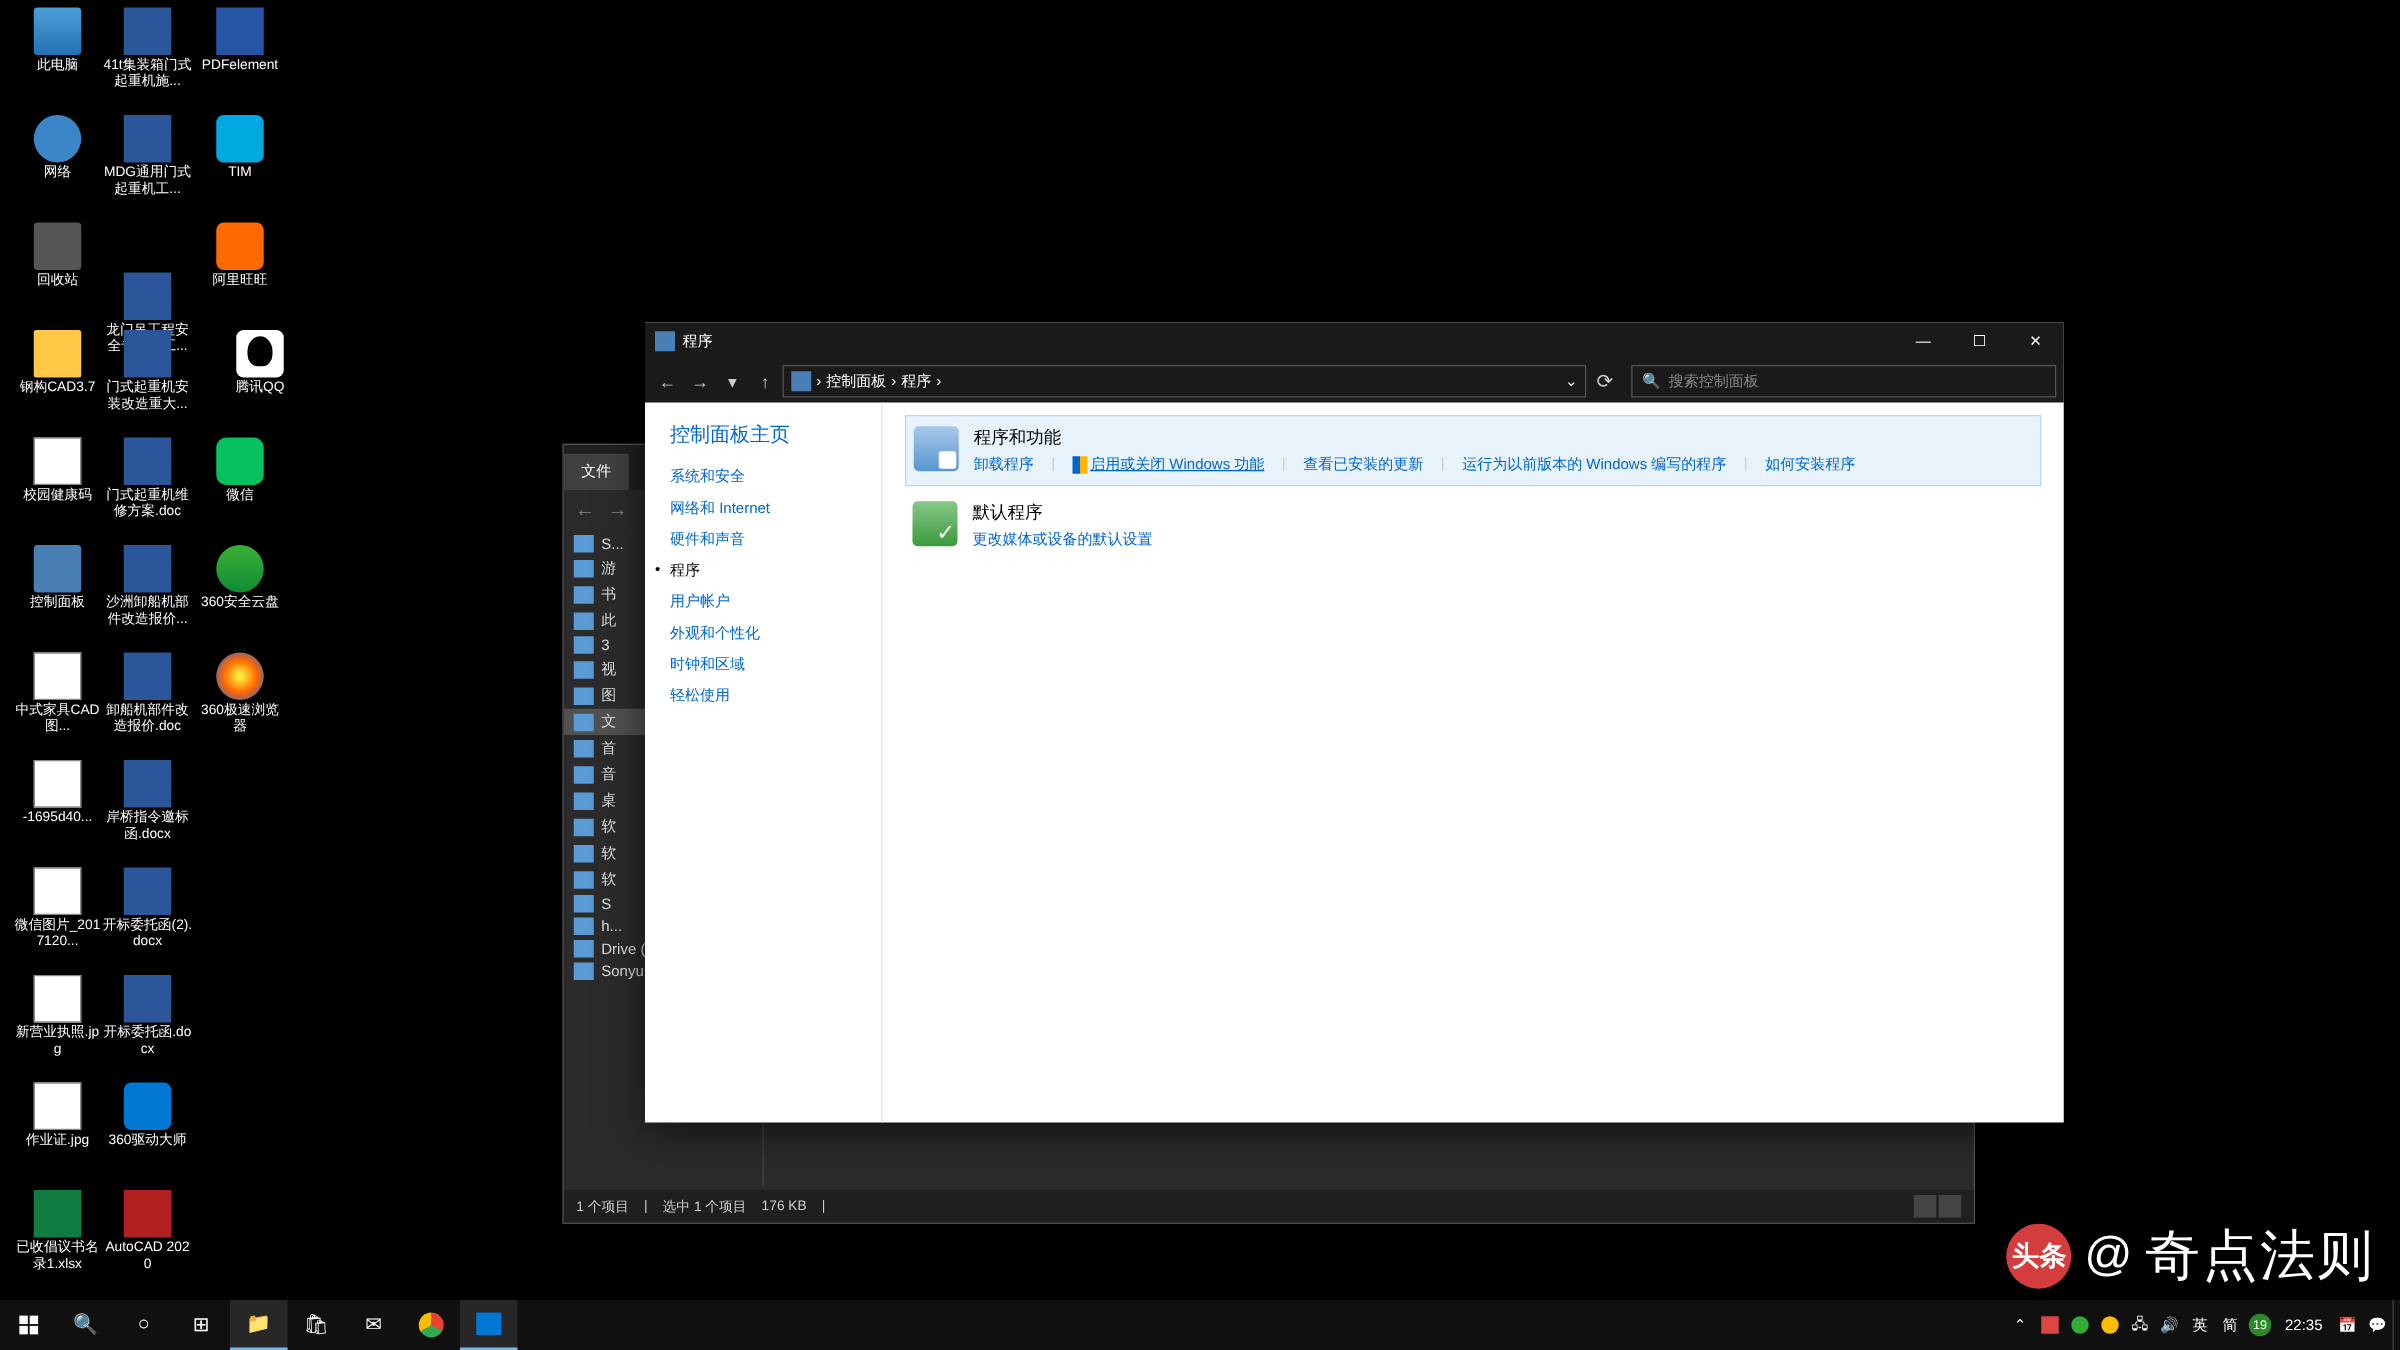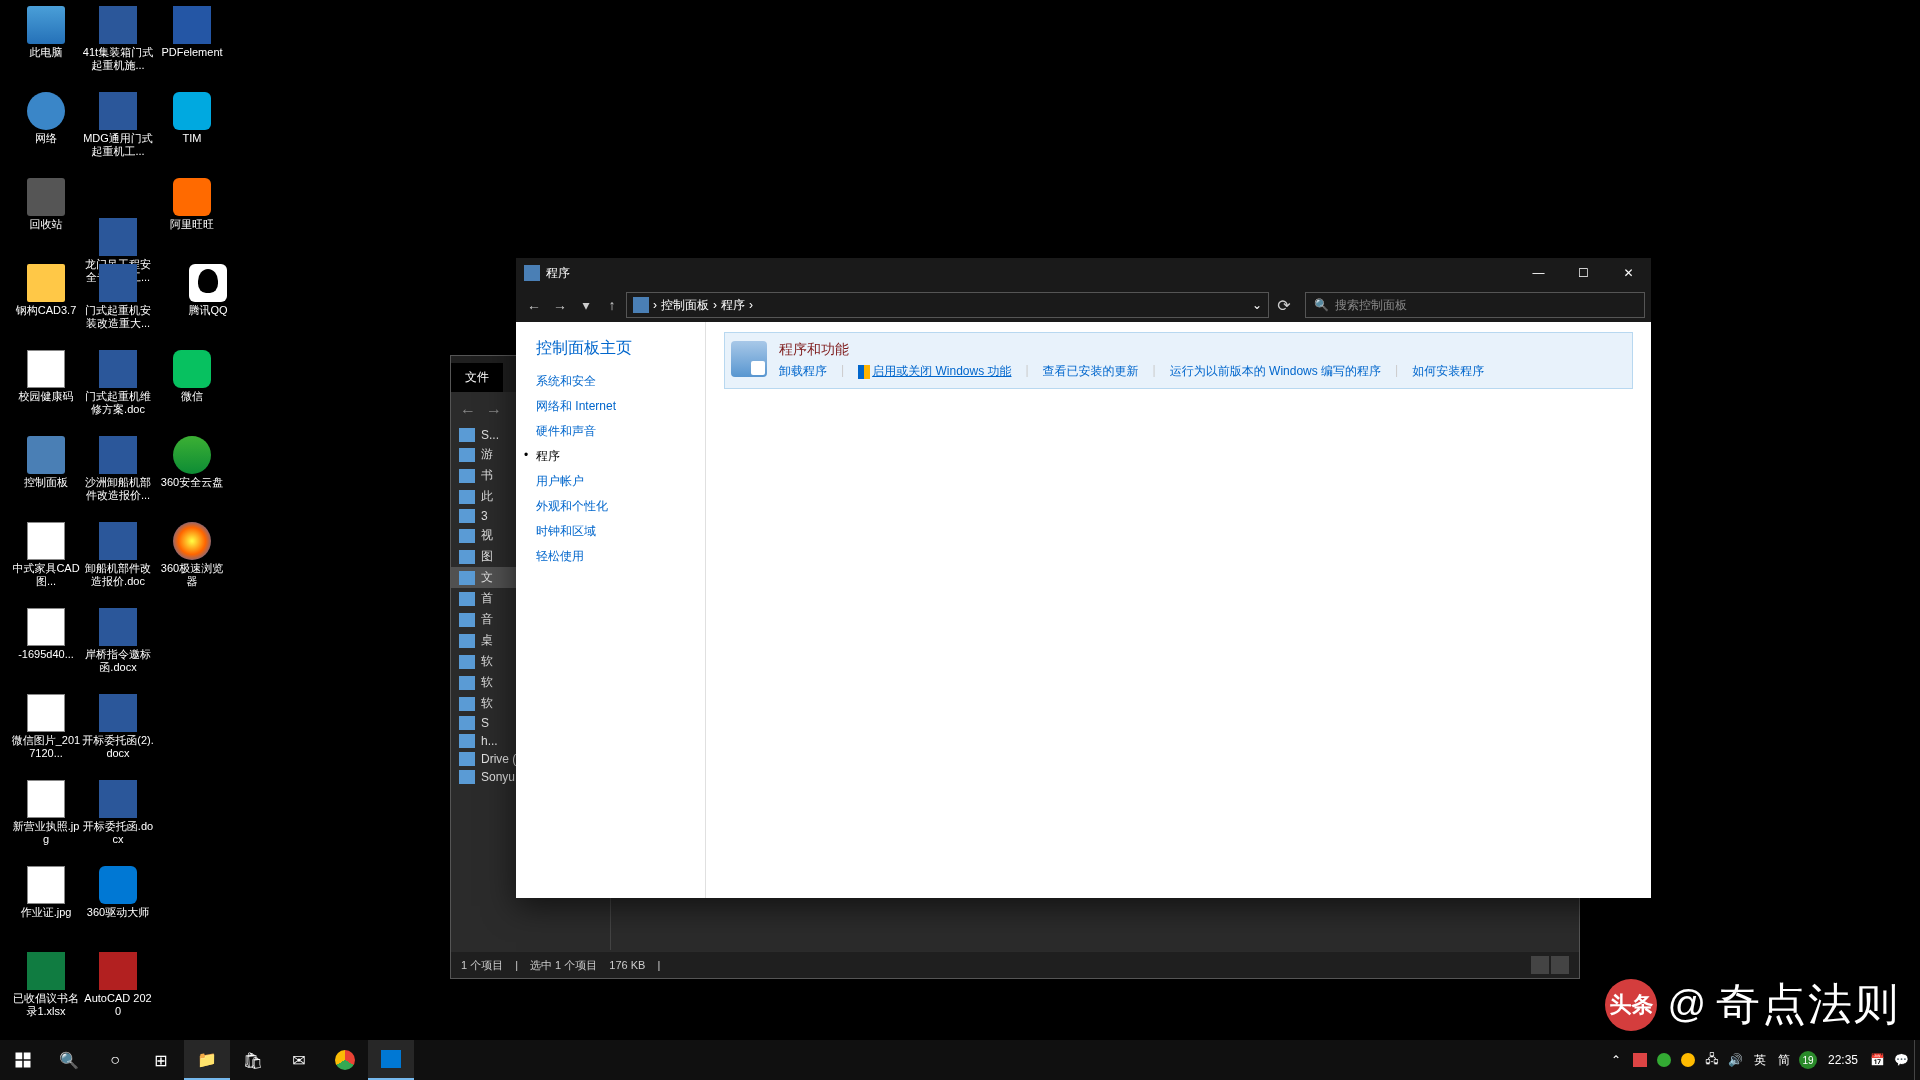--- a/index.html
+++ b/index.html
@@ -62,21 +62,21 @@
 .cpwin .lnav .ni.cur{color:#000;position:relative;}
 .cpwin .lnav .ni.cur:before{content:"•";position:absolute;left:8px;}
 .cpwin .content{flex:1;padding:10px 18px;}
 .cpwin .section{display:flex;gap:12px;padding:8px 6px;margin-bottom:4px;}
 .cpwin .section.hl{background:#e8f2fb;border:1px solid #b8d8f0;}
 .cpwin .section .sic{width:36px;height:36px;flex-shrink:0;}
 .cpwin .section .sic.prog{background:linear-gradient(#a8c8e8,#5896d0);border-radius:4px;position:relative;}
 .cpwin .section .sic.prog:after{content:"";position:absolute;width:14px;height:14px;background:#fff;border-radius:2px;bottom:2px;right:2px;}
 .cpwin .section .sic.def{background:linear-gradient(#88c888,#3a9a3a);border-radius:4px;position:relative;}
 .cpwin .section .sic.def:after{content:"✓";position:absolute;color:#fff;font-size:18px;bottom:0;right:2px;}
-.cpwin .section .sbody .tt{color:#7f1d1d;font-size:14px;margin-bottom:4px;cursor:pointer;}
+.cpwin .section .sbody .tt{color:#000000;font-size:14px;margin-bottom:4px;cursor:pointer;}
 .cpwin .section .sbody .links{display:flex;flex-wrap:wrap;gap:4px 14px;font-size:12px;}
 .cpwin .section .sbody .links a{color:#0066cc;cursor:pointer;}
 .cpwin .section .sbody .links .shield{display:inline-block;width:12px;height:14px;background:linear-gradient(90deg,#0066cc 50%,#ffb400 50%);margin-right:2px;vertical-align:middle;}
 .cpwin .section .sbody .links .sep{color:#ccc;}
 
 
 .taskbar{position:absolute;bottom:0;left:0;right:0;height:40px;background:#101010;display:flex;align-items:center;}
 .taskbar .tb-btn{width:46px;height:40px;display:flex;align-items:center;justify-content:center;color:#fff;cursor:pointer;}
 .taskbar .tb-btn.active{border-bottom:2px solid #76b9ed;background:#272727;}
 .taskbar .start svg{width:18px;height:18px;}
@@ -223,21 +223,21 @@
 
 <div class="bgwin">
   <div class="tb">
       <div class="ico"></div>
     </div>
   <div class="nav">
     <div class="ar">←</div>
     <div class="ar">→</div>
   </div>
   <div style="position:absolute;top:0;left:0;height:36px;display:flex;align-items:flex-end;">
-      <div style="background:#000000;color:#fff;font-size:12px;padding:6px 14px;">文件</div>
+      <div style="background:#404040;color:#fff;font-size:12px;padding:6px 14px;">文件</div>
     </div>
   <div class="side" id="bgside">
       <div class="si">
         <div class="sic"></div>
         <span>S...</span>
       </div>
       <div class="si">
         <div class="sic"></div>
         <span>游</span>
       </div>
@@ -374,20 +374,29 @@
             <span><span class="shield"></span><a style="text-decoration:underline">启用或关闭 Windows 功能</a></span>
             <span class="sep">|</span>
             <a>查看已安装的更新</a>
             <span class="sep">|</span>
             <a>运行为以前版本的 Windows 编写的程序</a>
             <span class="sep">|</span>
             <a>如何安装程序</a>
           </div>
         </div>
       </div>
+      <div class="section">
+        <div class="sic def"></div>
+        <div class="sbody">
+          <div class="tt">默认程序</div>
+          <div class="links">
+            <a>更改媒体或设备的默认设置</a>
+          </div>
+        </div>
+      </div>
     </div>
   </div>
 </div>
 
 <div class="wm">
   <div class="lg">
       <span>头条</span>
     </div>
   <span class="at">@</span>
   <span class="tx">奇点法则</span>

